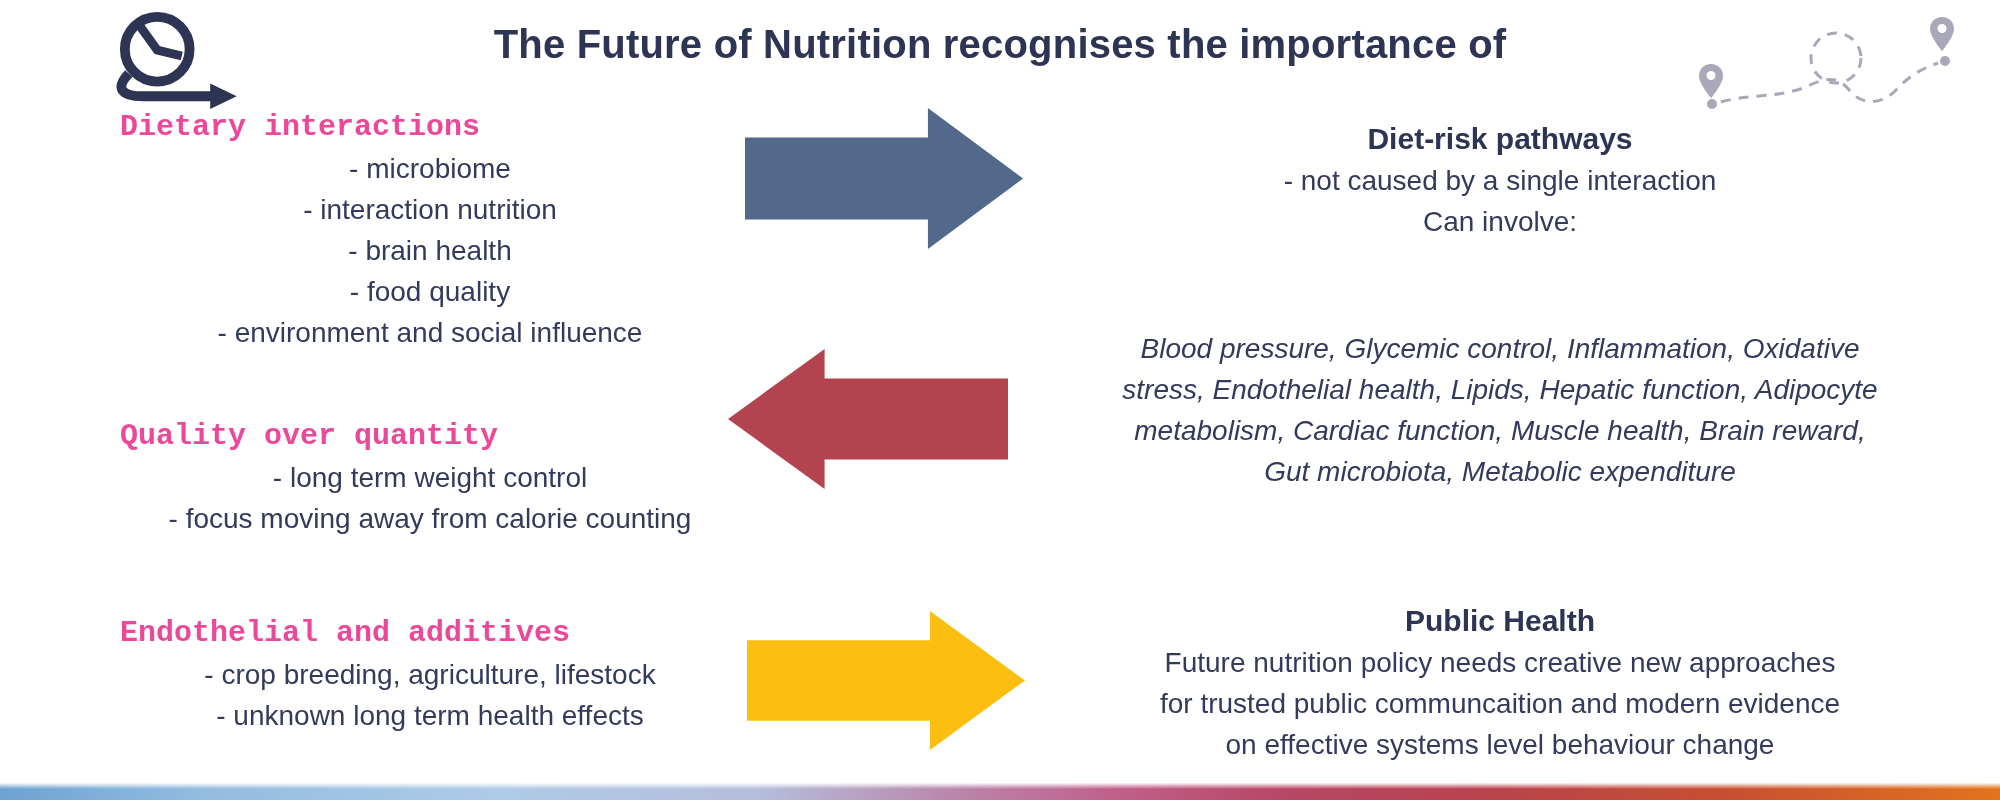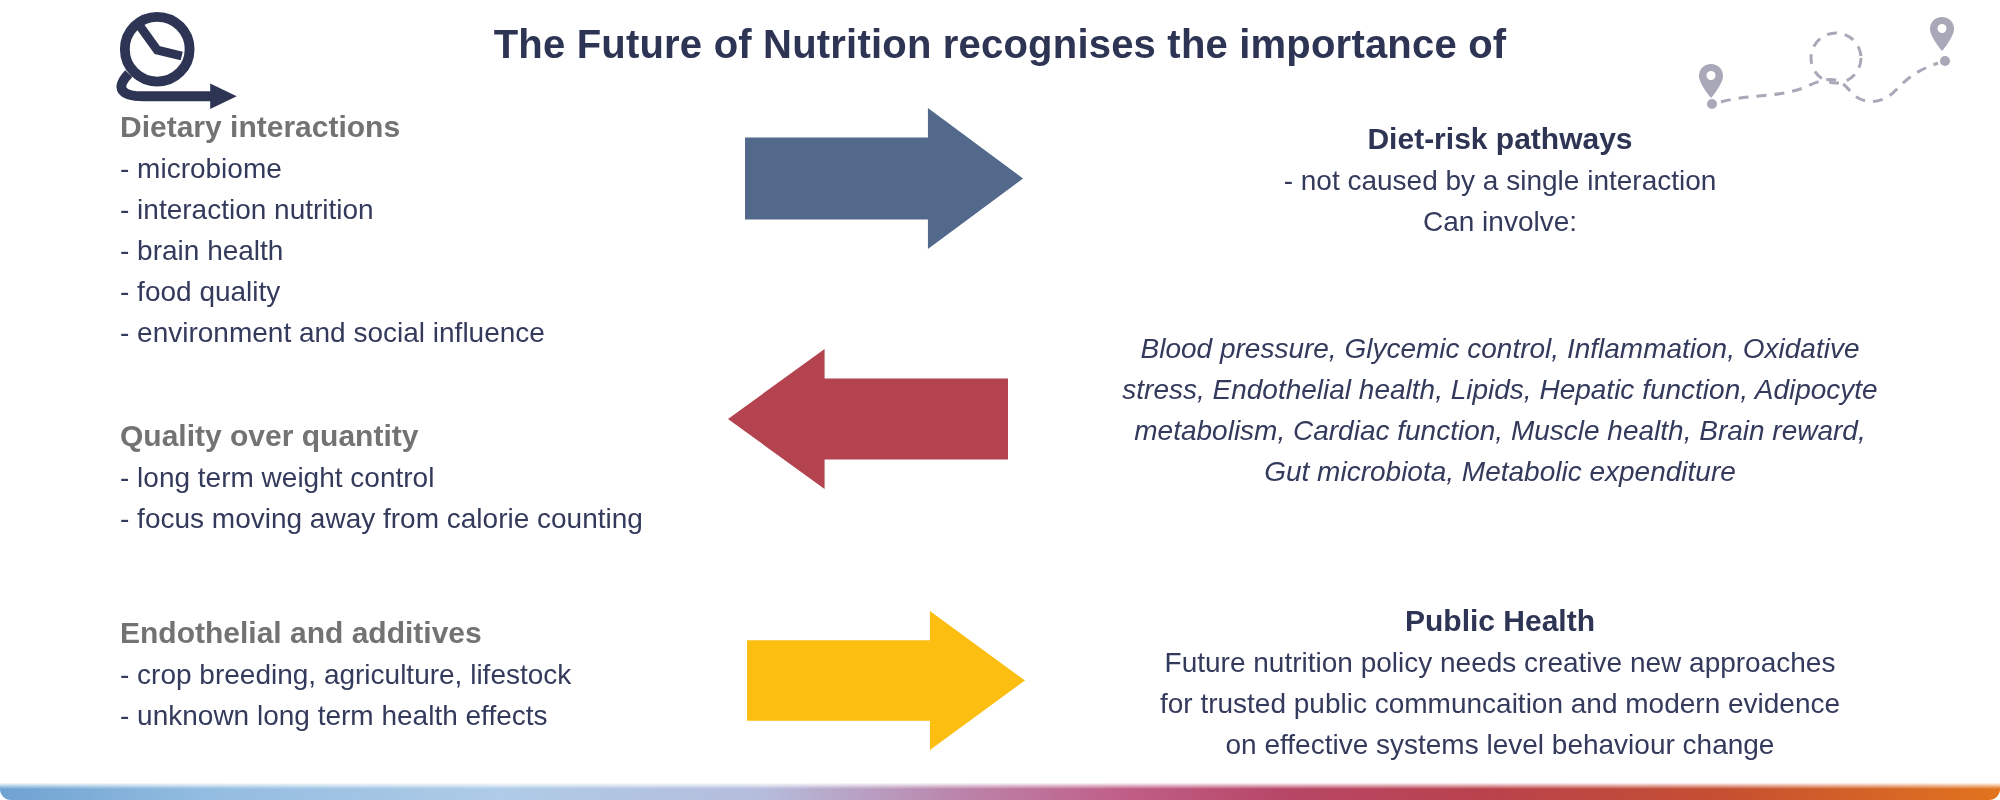--- a/index.html
+++ b/index.html
@@ -1,27 +1,27 @@
 <!DOCTYPE html>
 <html><head>
 <meta charset="utf-8">
 <style>
   html,body{margin:0;padding:0;background:#fff;}
   .canvas{
     position:relative;width:2000px;height:800px;background:#ffffff;
-    overflow:hidden;font-family:"Liberation Sans",sans-serif;color:#343a5c;border-radius:11px;
+    overflow:hidden;font-family:"Liberation Sans",sans-serif;color:#343a5c;
   }
   .title{
     position:absolute;top:22px;left:0;right:0;text-align:center;
     font-size:40px;font-weight:700;color:#2e3453;letter-spacing:.2px;
   }
   
   .lblock{position:absolute;left:120px;width:620px;}
-  .lhead{font-size:30px;font-weight:700;line-height:42px;color:#737373;white-space:nowrap;}
-  .litem{font-size:28px;line-height:41px;white-space:nowrap;}
+  .lhead{font-size:30px;font-weight:700;line-height:42px;color:#ec4899;white-space:nowrap;font-family:Liberation Mono, monospace;}
+  .litem{font-size:28px;line-height:41px;white-space:nowrap;text-align:center;}
   
   .rblock{position:absolute;left:1060px;width:880px;text-align:center;}
   .rhead{font-size:30px;font-weight:700;line-height:42px;color:#2e3453;white-space:nowrap;}
   .rline{font-size:28px;line-height:41px;white-space:nowrap;}
   .ritalic{font-size:28px;line-height:41px;font-style:italic;white-space:nowrap;}
   
   .arrow{position:absolute;}
   .arrow.right{clip-path:polygon(0 21%,65.8% 21%,65.8% 0,100% 50%,65.8% 100%,65.8% 79%,0 79%);}
   .arrow.left{clip-path:polygon(100% 21%,34.5% 21%,34.5% 0,0 50%,34.5% 100%,34.5% 79%,100% 79%);}
   .arrow-blue{left:745px;top:108px;width:278px;height:141px;background:#53698c;}

